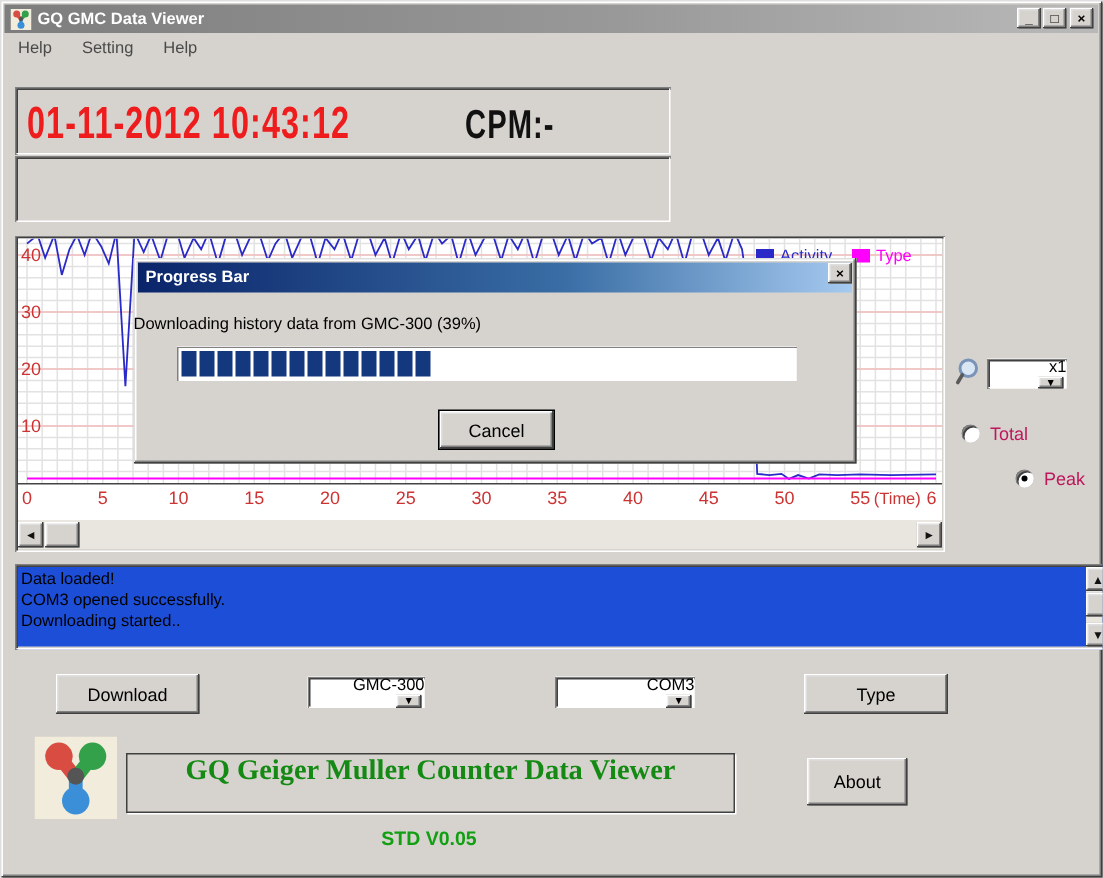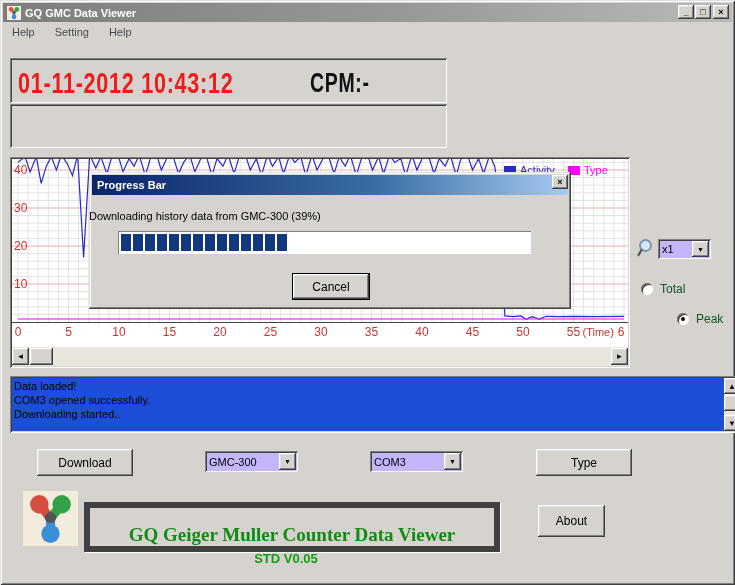--- a/index.html
+++ b/index.html
@@ -29,44 +29,44 @@
   #cpm{left:300px;top:10px;color:#111;font-size:27px;font-weight:bold;transform:scaleX(0.72);transform-origin:left center;letter-spacing:1px;}
   
   #chartPanel{left:10px;top:157px;width:620px;height:211px;background:#d6d3ce;}
   #plotWrap{left:2px;top:2px;width:616px;height:188px;background:#ffffff;overflow:hidden;}
   #hscroll{left:2px;top:190px;width:616px;height:19px;background:#e9e6e0;}
   .sbtn{width:17px;height:17px;font-size:8px;color:#111;}
   #hs-left{left:0;top:1px;} #hs-right{right:0;top:1px;}
   #hs-thumb{left:18px;top:1px;width:23px;height:17px;}
   
   #combo-zoom{left:658px;top:239px;width:53px;height:20px;}
-  .combo{background:#c4b5fd;box-shadow:inset 1px 1px #808080,inset -1px -1px #ffffff,inset 2px 2px #404040;display:flex;align-items:center;}
+  .combo{background:#ffffff;box-shadow:inset 1px 1px #808080,inset -1px -1px #ffffff,inset 2px 2px #404040;display:flex;align-items:flex-end;flex-direction:column;}
   .combo .val{flex:1;font-size:11px;padding-left:4px;color:#000;}
   .combo .drop{width:17px;height:calc(100% - 4px);margin-right:2px;font-size:7px;}
   .radio-row{display:flex;align-items:center;gap:7px;}
   #radio-total{left:641px;top:282px;} #radio-peak{left:677px;top:312px;}
   .radio{width:12px;height:12px;border-radius:50%;background:#fff;
          box-shadow:inset 1px 1px #808080,inset -1px -1px #ffffff,inset 2px 2px #404040;position:relative;}
   .radio.checked::after{content:"";position:absolute;left:4px;top:4px;width:4px;height:4px;border-radius:50%;background:#000;}
-  .radio-label{font-size:12px;color:#14532d;}
+  .radio-label{font-size:12px;color:#be185d;}
   
   #logBox{left:10px;top:376px;width:732px;height:57px;background:#1d4ed8;}
   #logLines{left:4px;top:3px;font-size:11px;line-height:14px;color:#000;}
   #vscroll{right:2px;top:2px;width:16px;height:53px;background:#e9e6e0;}
   #vs-up{left:0;top:0;width:16px;height:16px;} #vs-down{left:0;bottom:0;width:16px;height:16px;}
   #vs-thumb{left:0;top:17px;width:16px;height:16px;}
   
   #btn-download{left:37px;top:449px;width:96px;height:27px;}
-  #combo-device{left:205px;top:451px;width:93px;height:21px;}
+  #combo-device{left:205px;top:451px;width:78px;height:21px;}
   #combo-port{left:370px;top:451px;width:93px;height:21px;}
   #btn-exit{left:536px;top:449px;width:96px;height:27px;}
   
   #logo{left:23px;top:491px;width:55px;height:55px;}
-  #brandFrame{left:84px;top:502px;width:404px;height:38px;border:6px solid #404040;
-              box-shadow:1px 1px 0 #ffffff;display:flex;align-items:flex-end;justify-content:center;}
+  #brandFrame{left:84px;top:502px;width:404px;height:38px;border:1px solid #404040;
+              box-shadow:1px 1px 0 #ffffff;display:flex;align-items:flex-start;justify-content:center;}
   #brandTitle{font-family:"Liberation Serif",serif;font-weight:bold;font-size:19px;color:#148a14;}
   #version{left:84px;top:551px;width:404px;text-align:center;font-size:13px;font-weight:bold;color:#12a012;}
   #btn-about{left:538px;top:505px;width:67px;height:32px;}
   
   #dialog{left:89px;top:172px;width:482px;height:137px;background:#d6d3ce;z-index:10;
           box-shadow:inset -1px -1px #404040,inset 1px 1px #dfdfdf,inset -2px -2px #808080,inset 2px 2px #ffffff;}
   #dlg-titlebar{left:3px;top:3px;width:476px;height:20px;background:linear-gradient(90deg,#0a246a,#3a6ea5 60%,#a6caf0);
                 display:flex;align-items:center;}
   #dlg-title{color:#ffffff;font-weight:bold;font-size:11px;margin-left:5px;}
   #dlg-close{right:3px;top:3px;width:16px;height:14px;font-size:9px;font-weight:bold;line-height:12px;}

